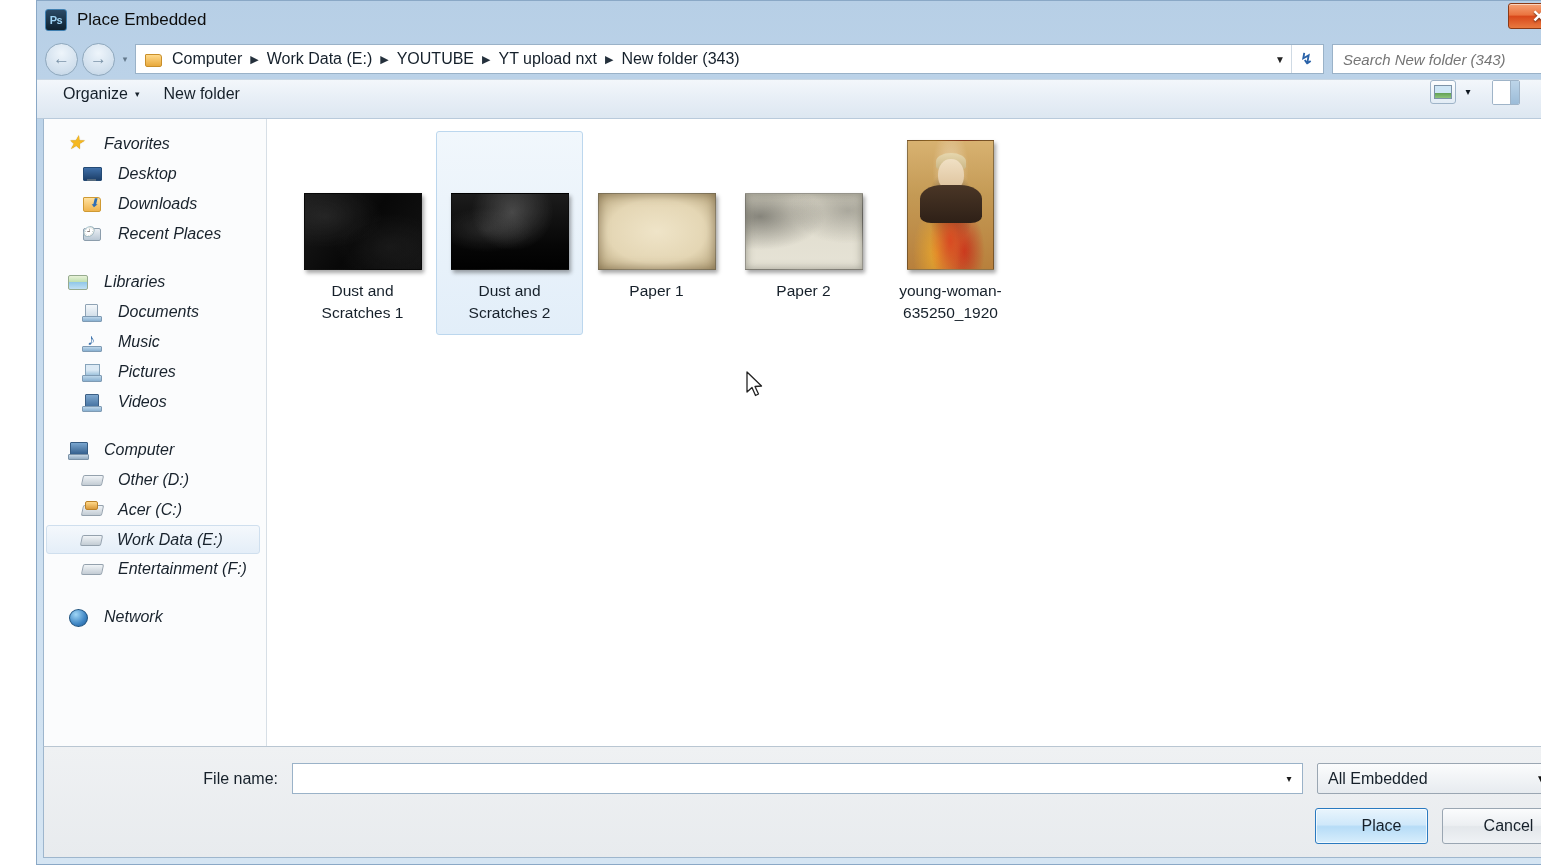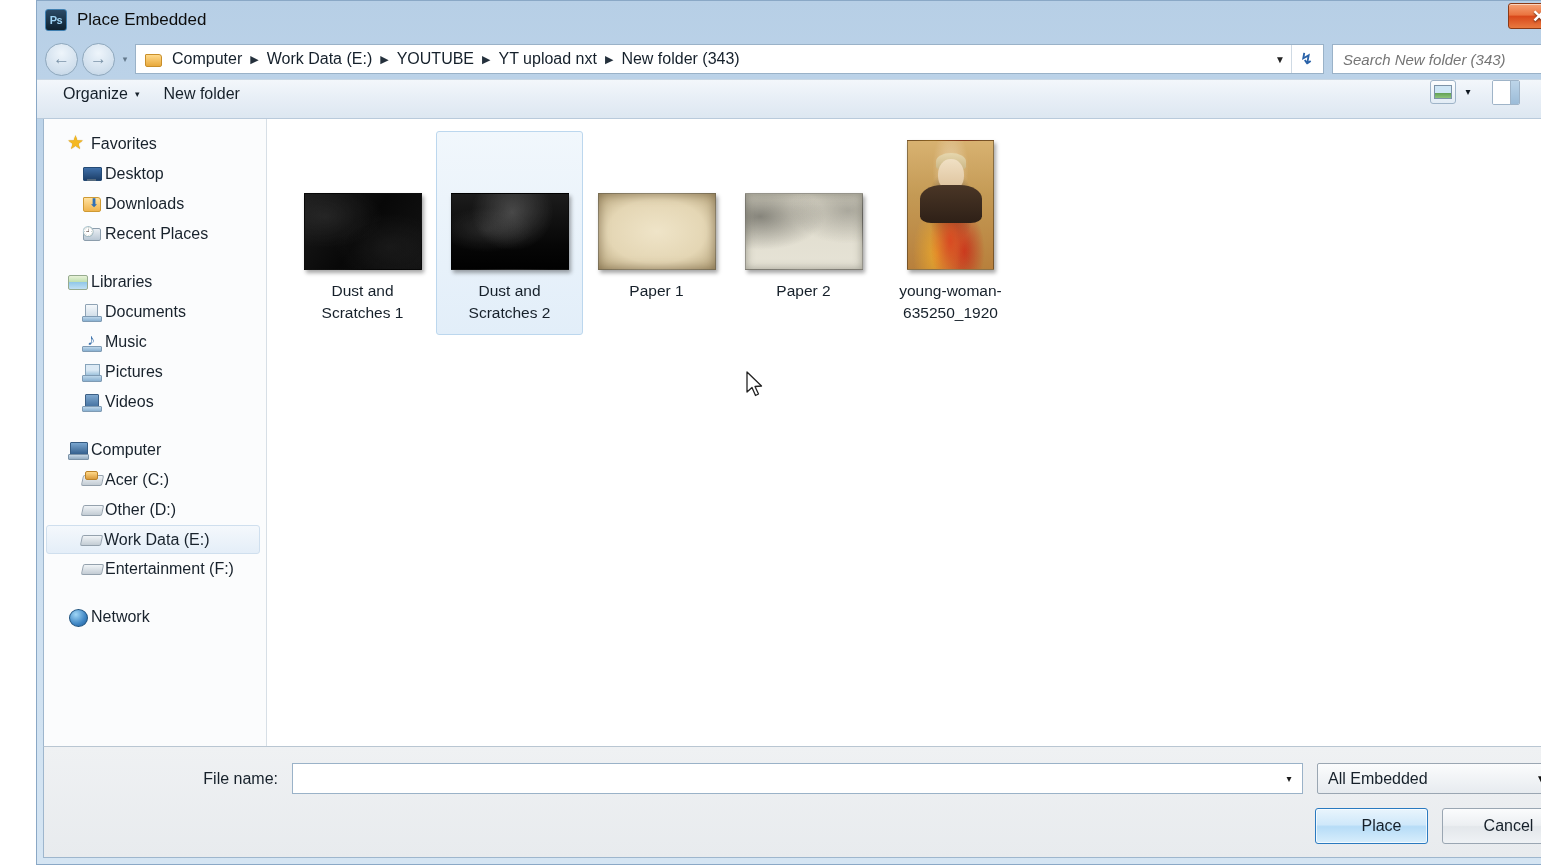--- a/index.html
+++ b/index.html
@@ -185,23 +185,24 @@
   }
   #sidebar {
     flex: 0 0 223px;
     background: #fbfcfd;
     border-right: 1px solid #d7dfe6;
     padding-top: 10px;
     overflow: hidden;
   }
   .nav-row {
     display: flex; align-items: center;
-    height: 30px; padding-left: 24px; gap: 3px;
+    height: 30px; padding-left: 24px; gap: 16px;
     font-size: 16px; color: #18222c;
     white-space: nowrap;
+    font-style: italic;
   }
   .nav-row.child { padding-left: 38px; }
   .nav-row.selected {
     background: linear-gradient(to bottom, #f4f8fc, #e4eef8);
     border: 1px solid #cfdfee;
     border-radius: 3px;
     margin: 0 6px 0 2px;
     padding-left: 34px;
     height: 29px;
   }
@@ -600,26 +601,26 @@
         <span>Videos</span>
       </div>
 
       <div class="nav-gap"></div>
 
       <div class="nav-row">
         <span class="nico ic-computer"></span>
         <span>Computer</span>
       </div>
       <div class="nav-row child">
+        <span class="nico ic-drive"></span>
+        <span>Other (D:)</span>
+      </div>
+      <div class="nav-row child">
         <span class="nico ic-drive ic-drive-c"></span>
         <span>Acer (C:)</span>
-      </div>
-      <div class="nav-row child">
-        <span class="nico ic-drive"></span>
-        <span>Other (D:)</span>
       </div>
       <div class="nav-row child selected">
         <span class="nico ic-drive"></span>
         <span>Work Data (E:)</span>
       </div>
       <div class="nav-row child">
         <span class="nico ic-drive"></span>
         <span>Entertainment (F:)</span>
       </div>
 

